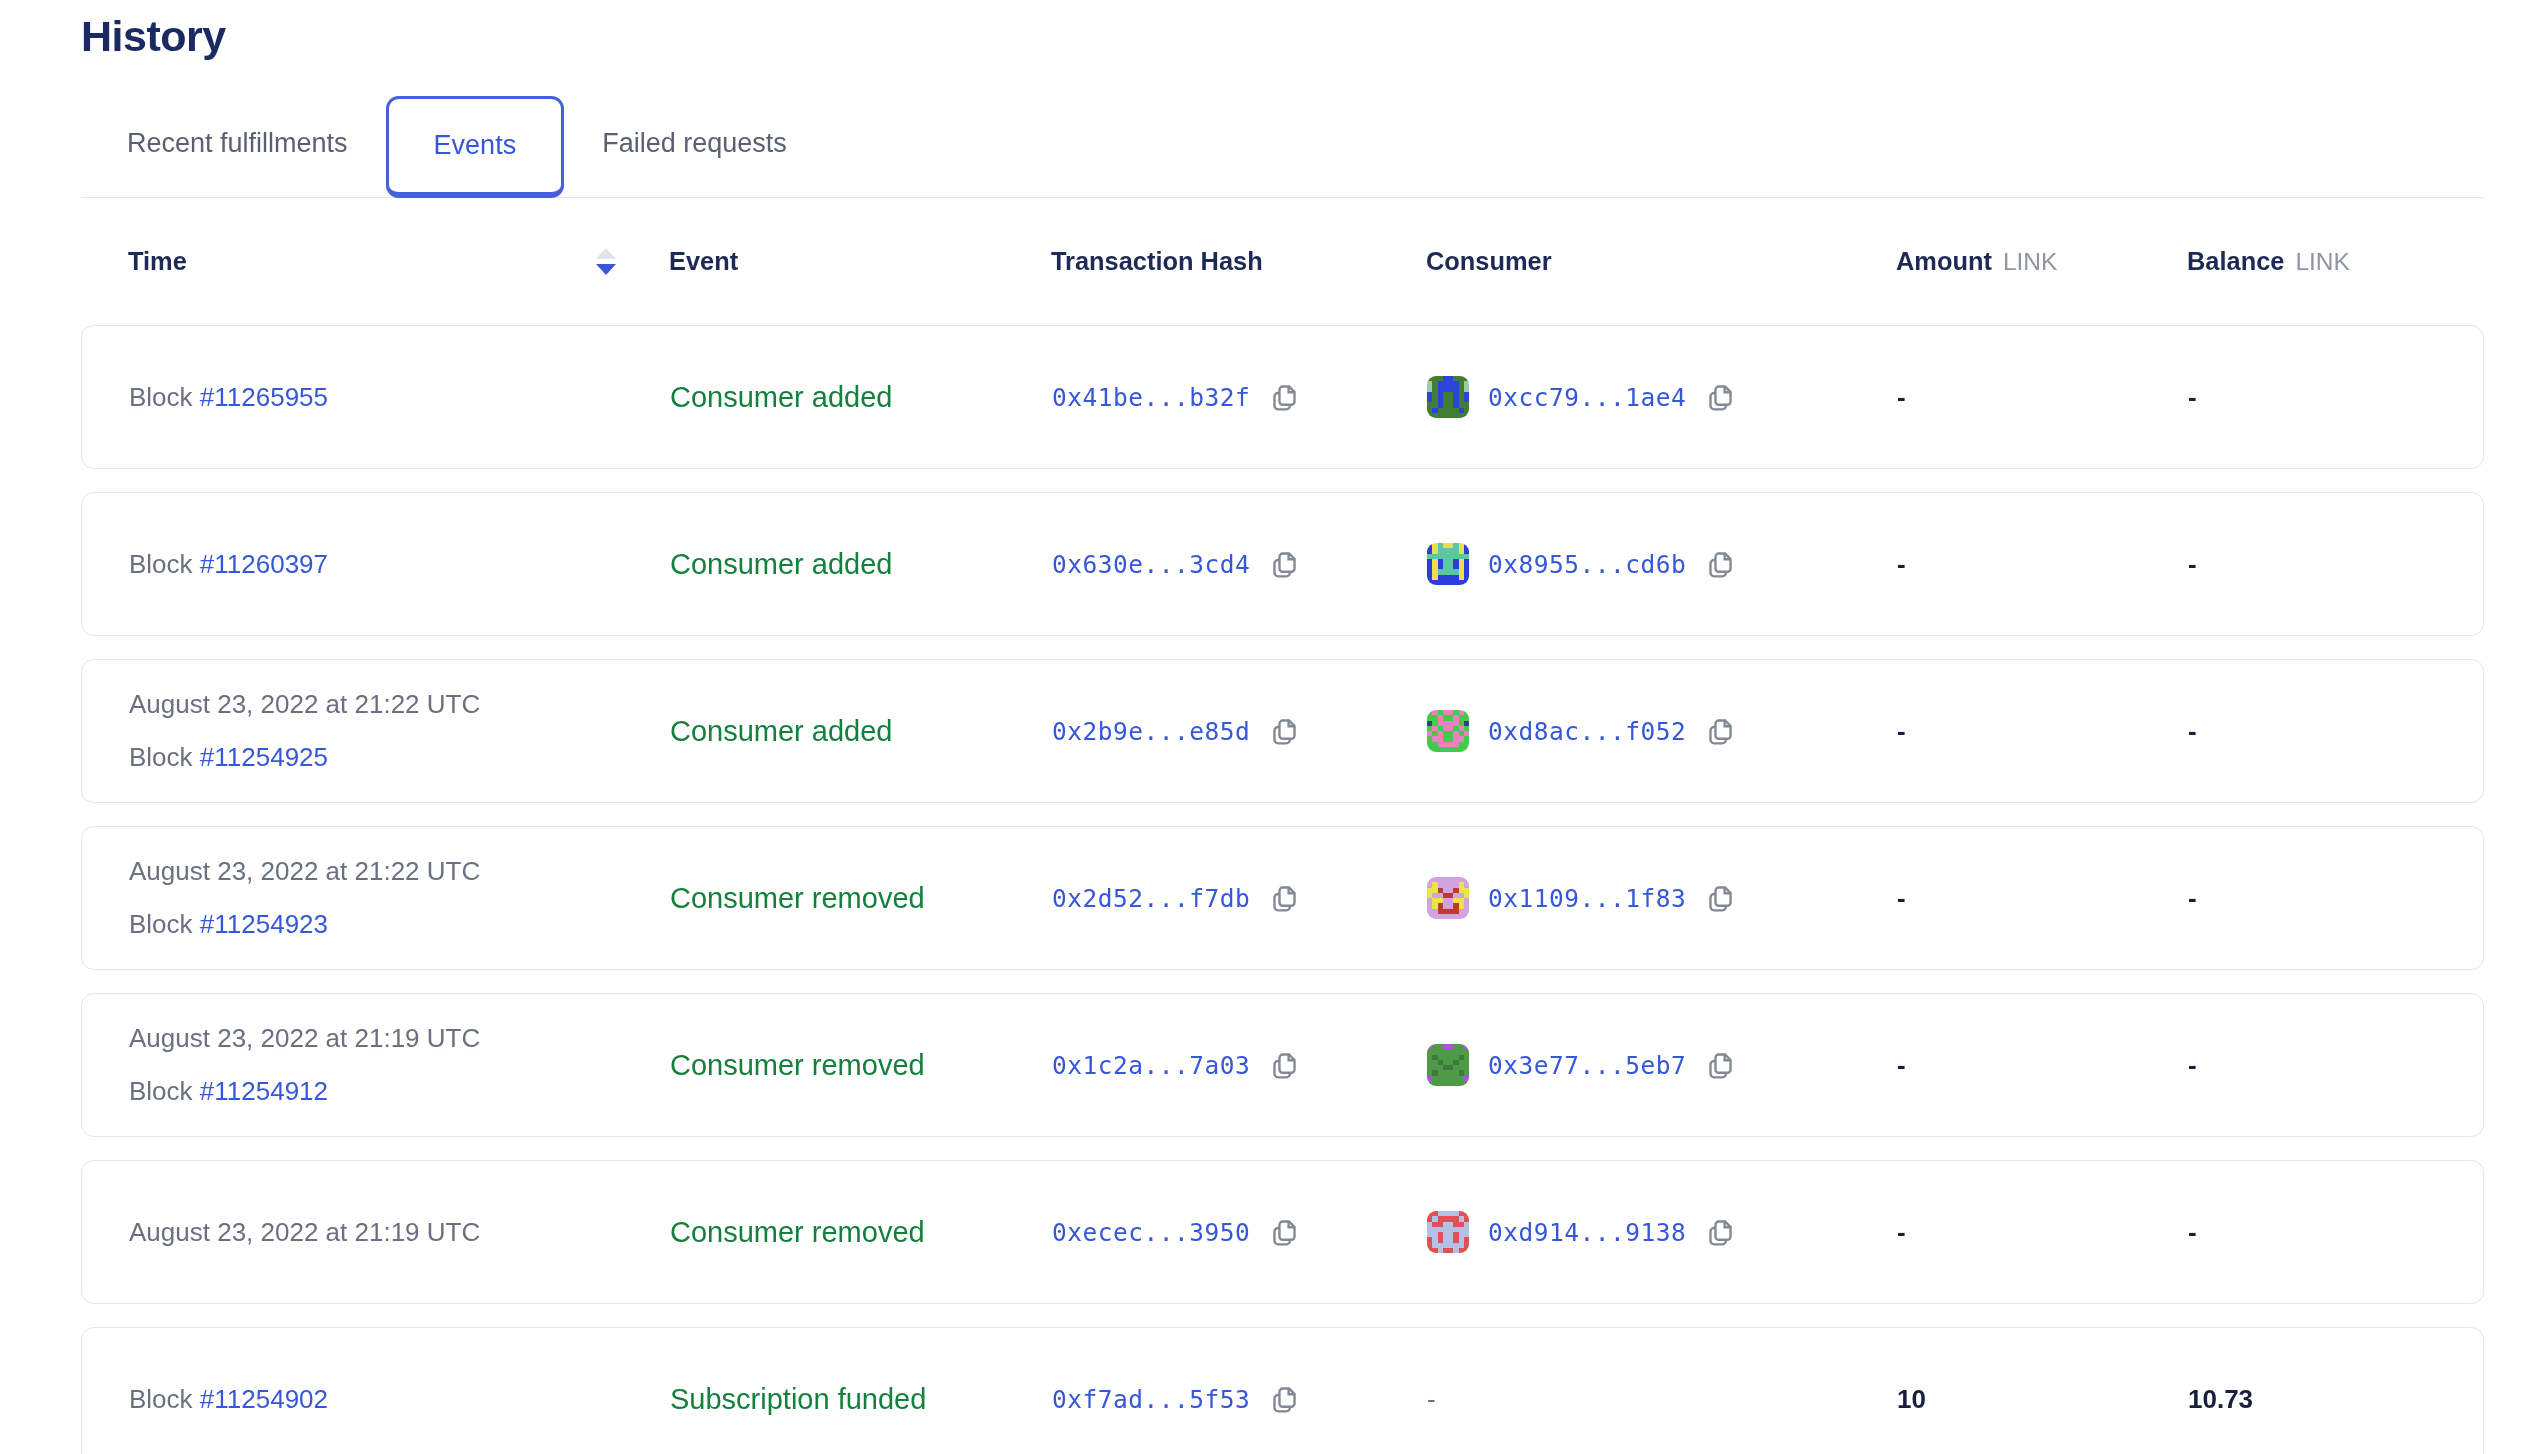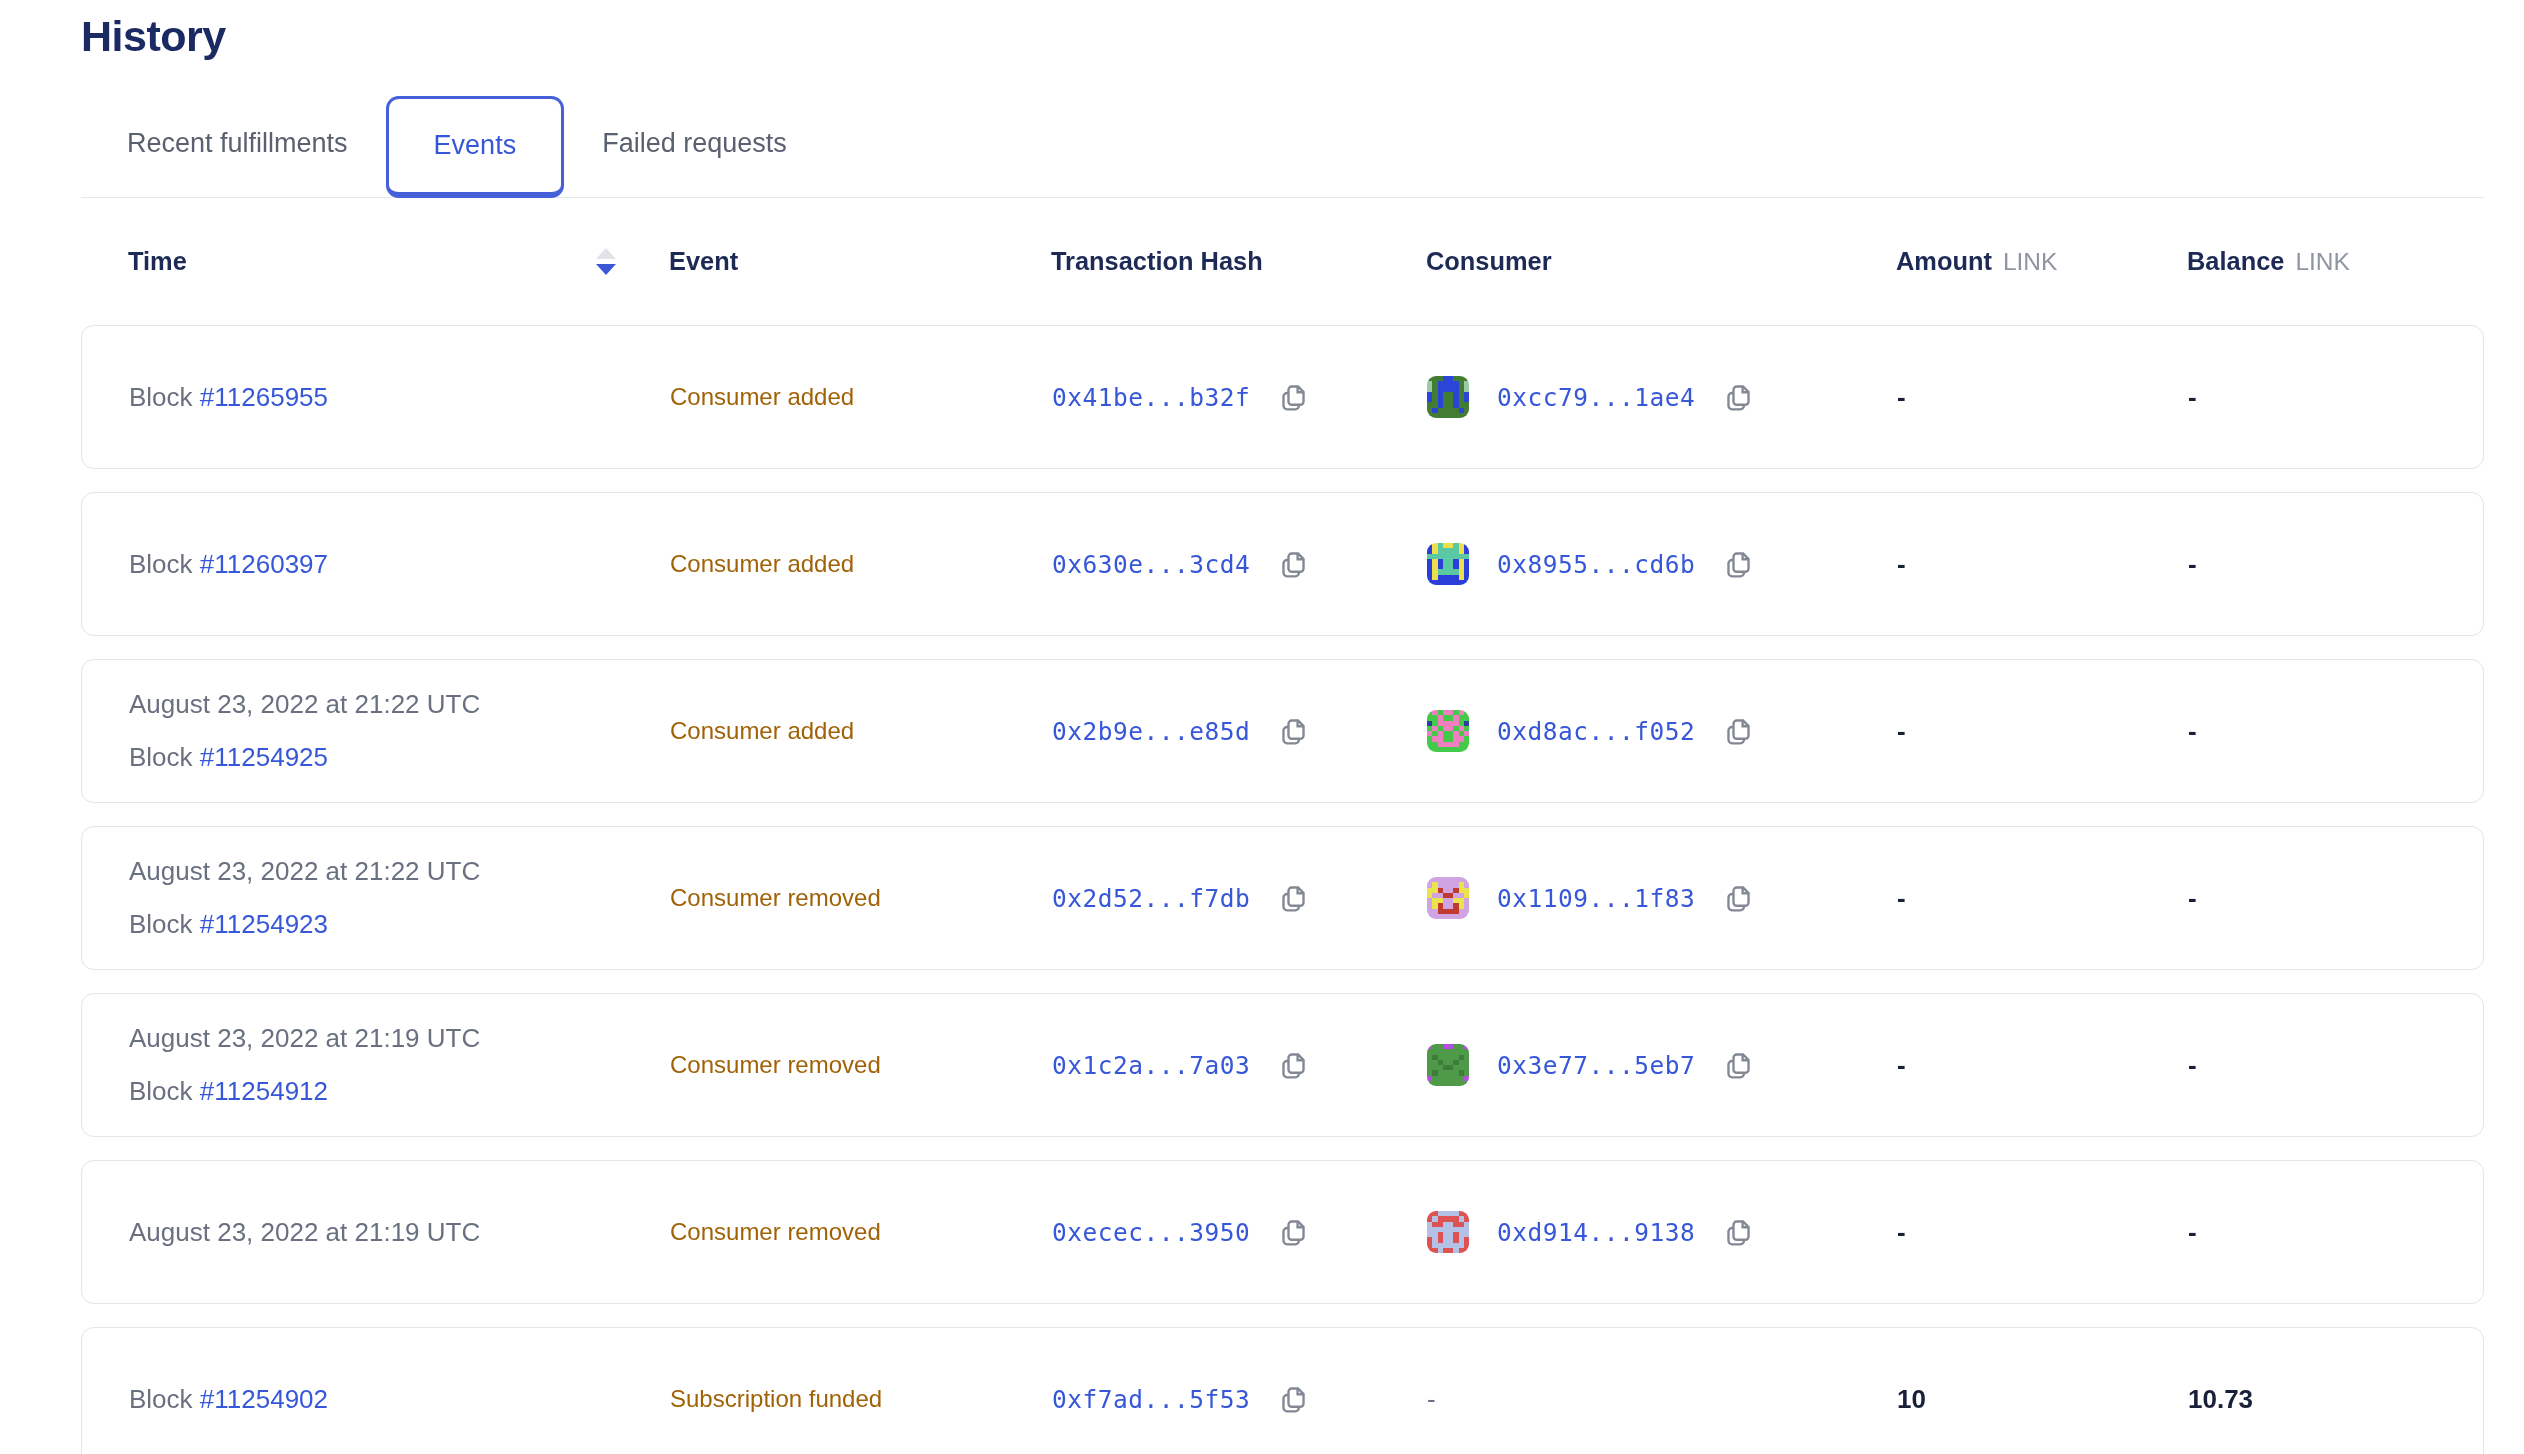--- a/index.html
+++ b/index.html
@@ -67,22 +67,22 @@
     align-items: center;
     padding-left: 47px;
     height: 144px;
     border: 1.8px solid #e4e5e9; border-radius: 12.7px;
     margin-bottom: 23px;
     background: #ffffff;
   }
   .time-cell { display: flex; flex-direction: column; gap: 22px; font-size: 26px; line-height: 31px; color: #697080; }
   .block-line { white-space: nowrap; }
   .link { color: #3757d9; text-decoration: none; cursor: pointer; }
-  .event-cell { font-size: 24px; color: #a16207; }
-  .hash-cell, .consumer-cell { display: flex; align-items: center; gap: 28px; }
+  .event-cell { font-size: 29px; color: #15803d; }
+  .hash-cell, .consumer-cell { display: flex; align-items: center; gap: 19px; }
   .mono {
     font-family: "DejaVu Sans Mono", monospace;
     font-size: 24.5px; letter-spacing: 0.5px;
   }
   .copy-btn { background: none; border: none; padding: 0; cursor: pointer; display: flex; align-items: center; }
   .avatar {
     width: 42px; height: 42px; border-radius: 9px; overflow: hidden;
     display: grid; grid-template-columns: repeat(8, 1fr); grid-template-rows: repeat(8, 1fr);
     flex: 0 0 42px;
   }

